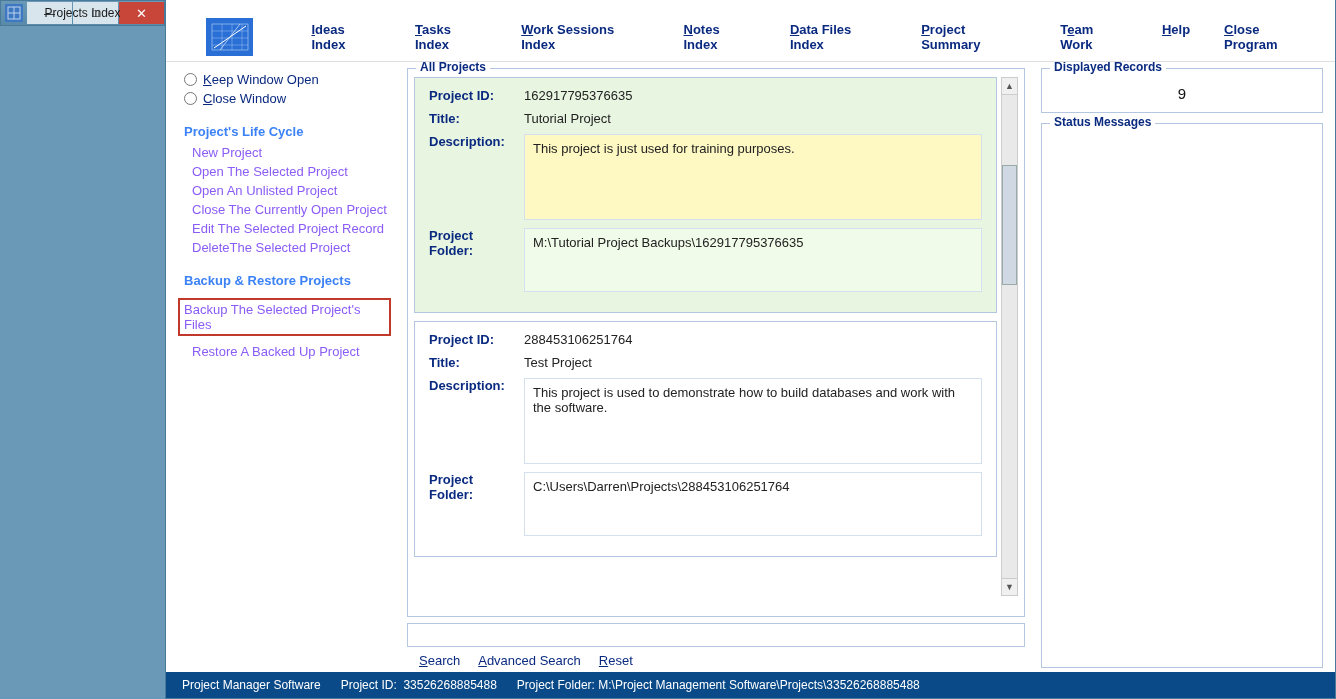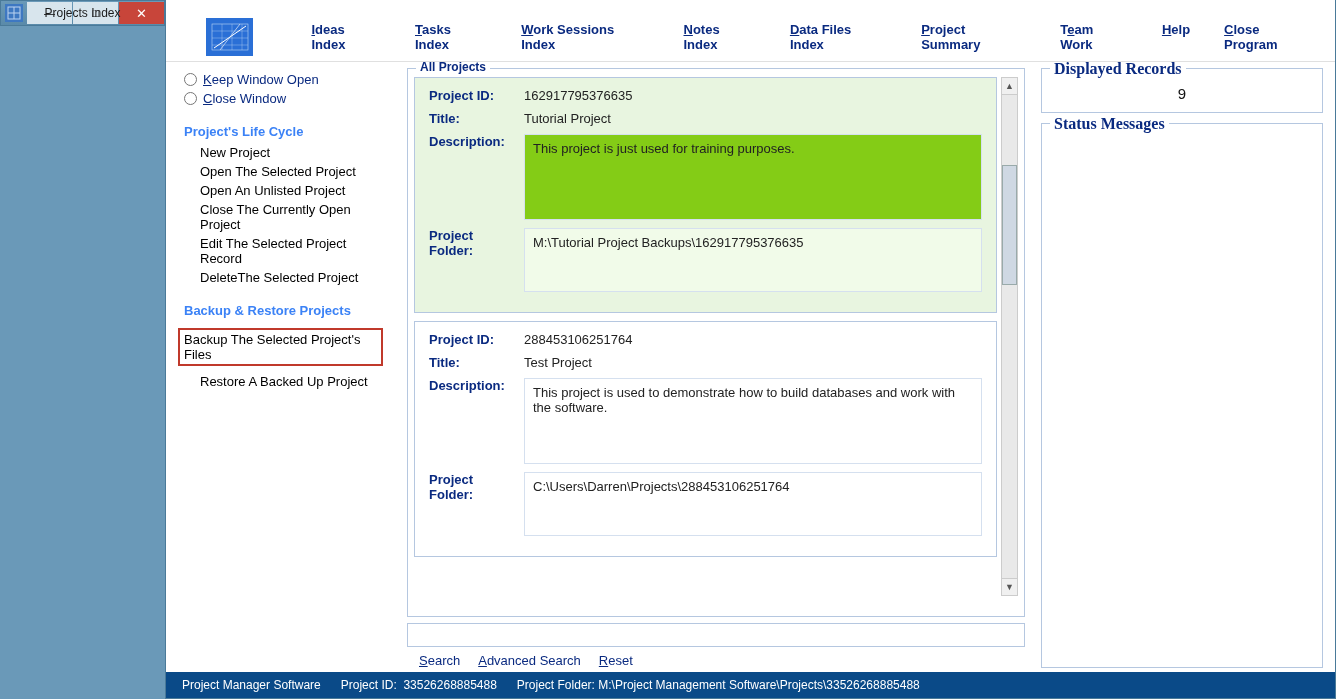--- a/index.html
+++ b/index.html
@@ -19,48 +19,48 @@
 .logo { width:48px; height:38px; background:#2a6fd6; display:flex; align-items:center; justify-content:center; }
 .logo svg { width:40px; height:30px; }
 .menu-items { display:flex; gap:34px; margin-left:30px; }
 .menu-items a { color:#0a2a80; font-weight:bold; font-size:13px; text-decoration:none; cursor:pointer; }
 .menu-items a .ul { text-decoration:underline; }
 .main { flex:1; display:flex; padding:6px 12px 4px 18px; gap:8px; overflow:hidden; }
 .sidebar { width:215px; padding-top:2px; }
 .radio-row { display:flex; align-items:center; gap:6px; margin:2px 0 4px 0; color:#0a2a80; cursor:pointer; font-size:13px;}
 .radio-row input { margin:0; }
 .section-title { color:#3b82f6; font-weight:bold; margin-top:18px; margin-bottom:6px; font-size:13px;}
-.side-link { display:block; color:#000000; margin:4px 16px; cursor:pointer; font-size:13px;}
+.side-link { display:block; color:#8b5cf6; margin:4px 8px; cursor:pointer; font-size:13px;}
 .side-link.highlight { border:2px solid #c0392b; padding:2px 4px; margin-left:-6px; display:inline-block; }
 .center { flex:1; display:flex; flex-direction:column; max-width:782px; }
 .fieldset { border:1px solid #b5c7e0; position:relative; padding:8px 6px 20px 6px; flex:1; display:flex; }
 .fieldset > .legend { position:absolute; top:-9px; left:8px; background:#fff; padding:0 4px; color:#0a2a80; font-weight:bold; font-size:12px; }
 .project-list { flex:1; overflow-y:hidden; padding-right:4px; }
 .scrollbar { width:17px; background:#e9e9e9; border:1px solid #ccc; display:flex; flex-direction:column; }
 .scrollbar .sbtn { height:17px; background:#f0f0f0; text-align:center; font-size:9px; line-height:17px; color:#555; cursor:pointer; border-bottom:1px solid #ccc;}
 .scrollbar .sbtn.bot { border-top:1px solid #ccc; border-bottom:none;}
 .scrollbar .track { flex:1; position:relative; }
 .scrollbar .thumb { position:absolute; left:0; right:0; top:70px; height:120px; background:#cfd8e3; border:1px solid #9aa; cursor:pointer;}
 .card { border:1px solid #b5c7e0; margin-bottom:8px; padding:10px 14px 12px 14px; }
 .card.sel { background:#e8f5e0; }
 .row { display:flex; margin-bottom:8px; }
 .row .lbl { width:95px; color:#0a2a80; font-weight:bold; font-size:13px; }
 .row .val { color:#222; font-size:13px; }
 .row.desc .val { border:1px solid #d5e0ef; padding:6px 8px; flex:1; min-height:86px; }
-.card.sel .row.desc .val { background:#84cc16; }
+.card.sel .row.desc .val { background:#fef9c3; }
 .row.folder .val { border:1px solid #d5e0ef; padding:6px 8px; flex:1; min-height:64px;}
 .card.sel .row.folder .val { background:#f1fbe9; }
 .search-area { margin-top:6px; }
 .search-input { width:100%; height:24px; border:1px solid #b5c7e0; padding:2px 6px; }
 .search-links { margin-top:6px; display:flex; gap:18px; padding-left:12px;}
 .search-links a { color:#0a2a80; text-decoration:none; cursor:pointer; font-size:13px;}
 .search-links a .ul { text-decoration:underline; }
 .right { width:290px; display:flex; flex-direction:column; gap:10px; padding-left:8px;}
 .rbox { border:1px solid #b5c7e0; position:relative; padding:16px 10px 10px 10px; }
-.rbox .legend { position:absolute; top:-9px; left:8px; background:#fff; padding:0 4px; color:#0a2a80; font-weight:bold; font-size:16px;font-family:Liberation Serif, serif;}
+.rbox .legend { position:absolute; top:-9px; left:8px; background:#fff; padding:0 4px; color:#0a2a80; font-weight:bold; font-size:12px;}
 .rbox .count { text-align:center; font-size:15px; color:#111; }
 .status-box { flex:1; }
 .statusbar { height:26px; background:#0a4a88; color:#fff; display:flex; align-items:center; padding:0 16px; gap:20px; font-size:12px;}
 .inner-scroll { display:flex; height:100%; }
 .inner-scroll .content { flex:1; }
 </style>
 </head>
 <body>
 
 <div class="window">

